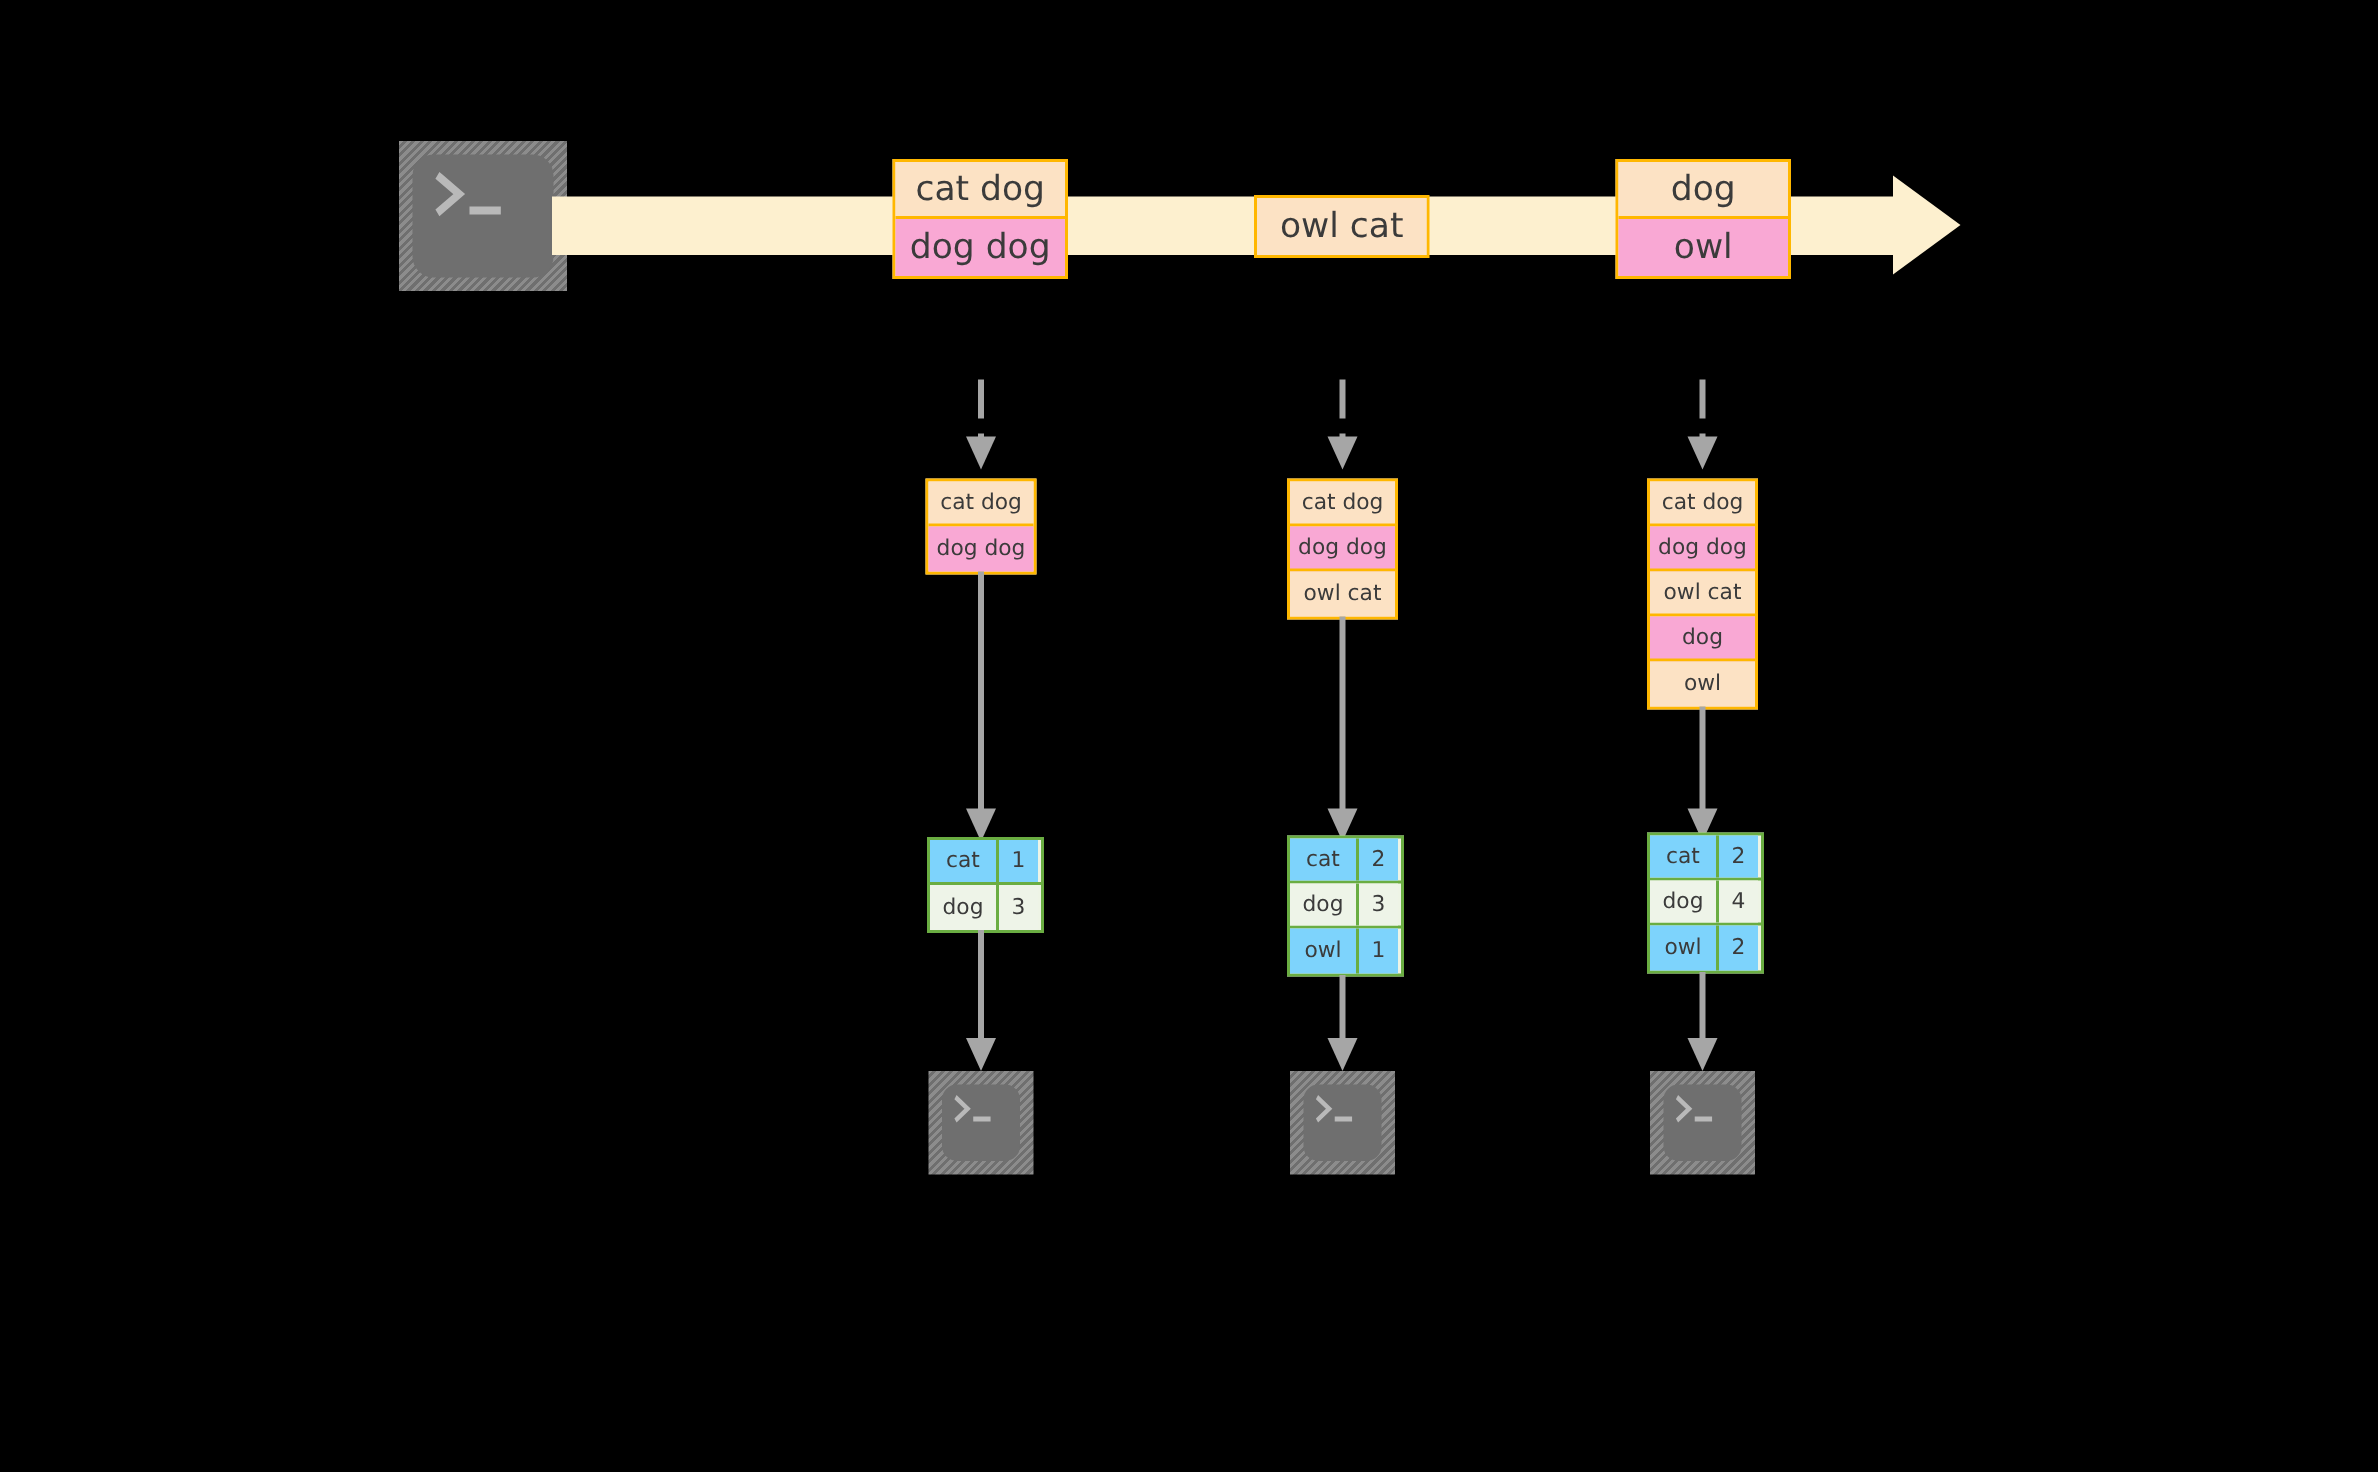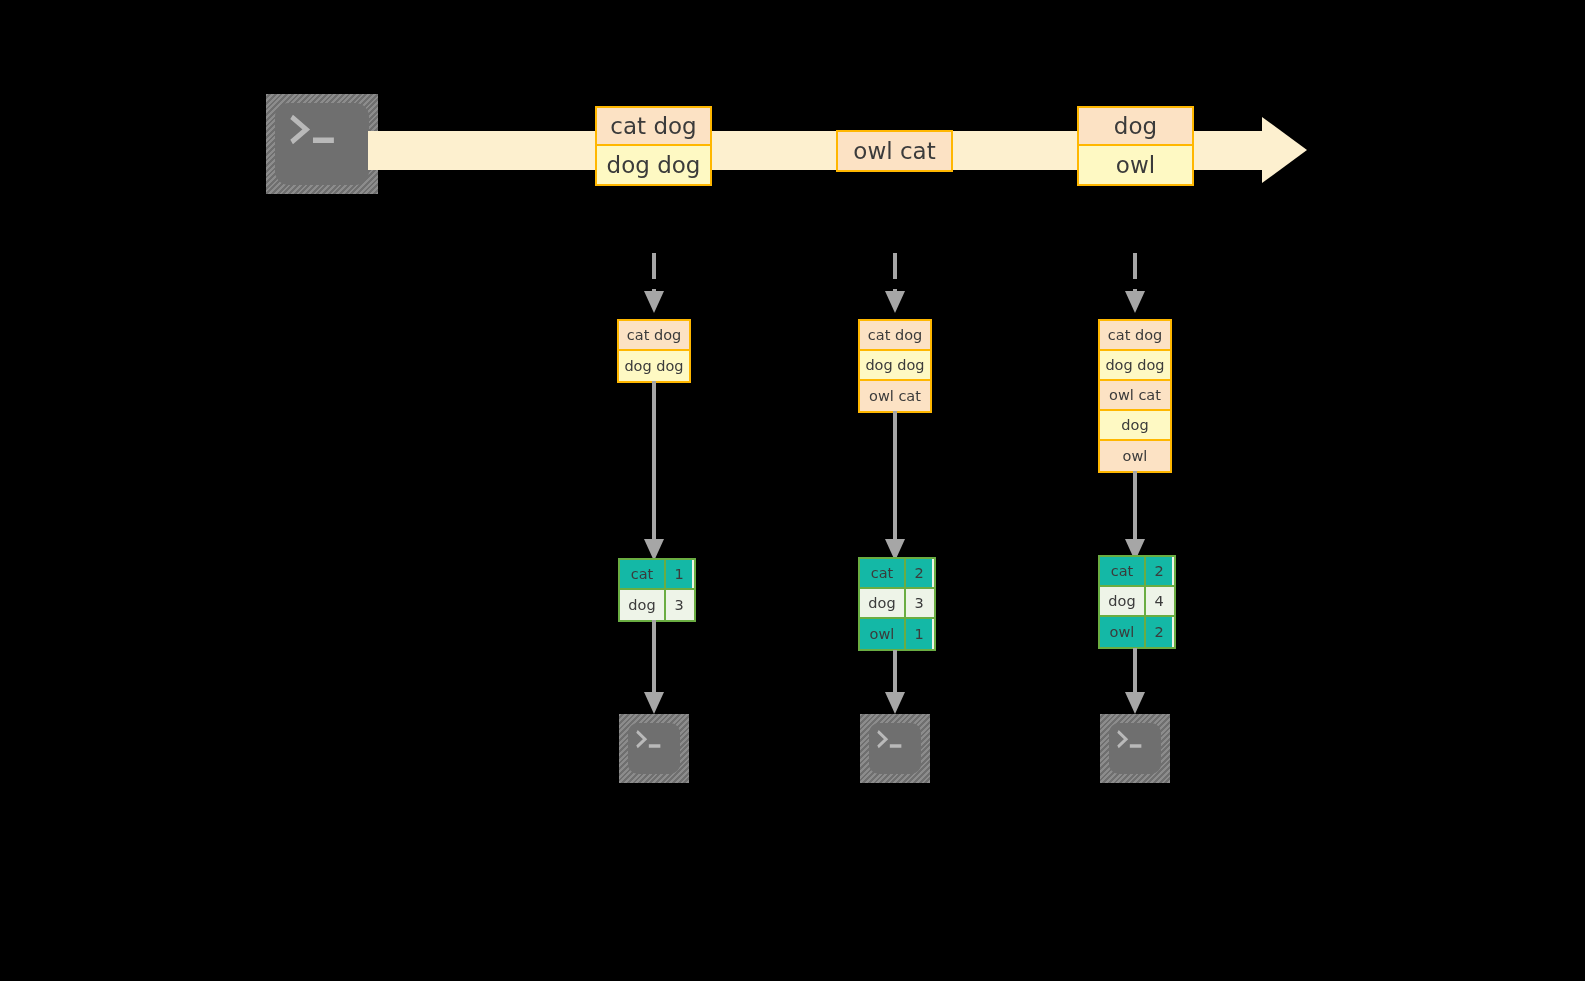--- a/index.html
+++ b/index.html
@@ -77,41 +77,41 @@
     box-sizing: border-box;
     display: flex;
     align-items: center;
     justify-content: center;
     color: #3b3b3b;
     white-space: nowrap;
     border-bottom: 2px solid #ffb700;
   }
   .msgbox .cell:last-child { border-bottom: none; }
   .msgbox .cell.shade-a { background: #fce2c4; }
-  .msgbox .cell.shade-b { background: #fef9c3; }
+  .msgbox .cell.shade-b { background: #f9a8d4; }
 
   .msgbox.big .cell { height: 38px; font-size: 23px; }
   .msgbox.mini .cell { height: 30px; font-size: 14.5px; }
 
   
   .restable {
     position: absolute;
     box-sizing: border-box;
     border: 2px solid #6aad42;
     background: #eef4e6;
   }
   .restable .row {
     display: flex;
     box-sizing: border-box;
     height: 30px;
     border-bottom: 2px solid #6aad42;
   }
   .restable .row:last-child { border-bottom: none; }
   .restable .row.shade-a .k,
-  .restable .row.shade-a .v { background: #14b8a6; }
+  .restable .row.shade-a .v { background: #7dd3fc; }
   .restable .row.shade-b .k,
   .restable .row.shade-b .v { background: #eef4e8; }
   .restable .k, .restable .v {
     box-sizing: border-box;
     display: flex;
     align-items: center;
     justify-content: center;
     font-size: 14.5px;
     color: #3b3b3b;
     white-space: nowrap;

